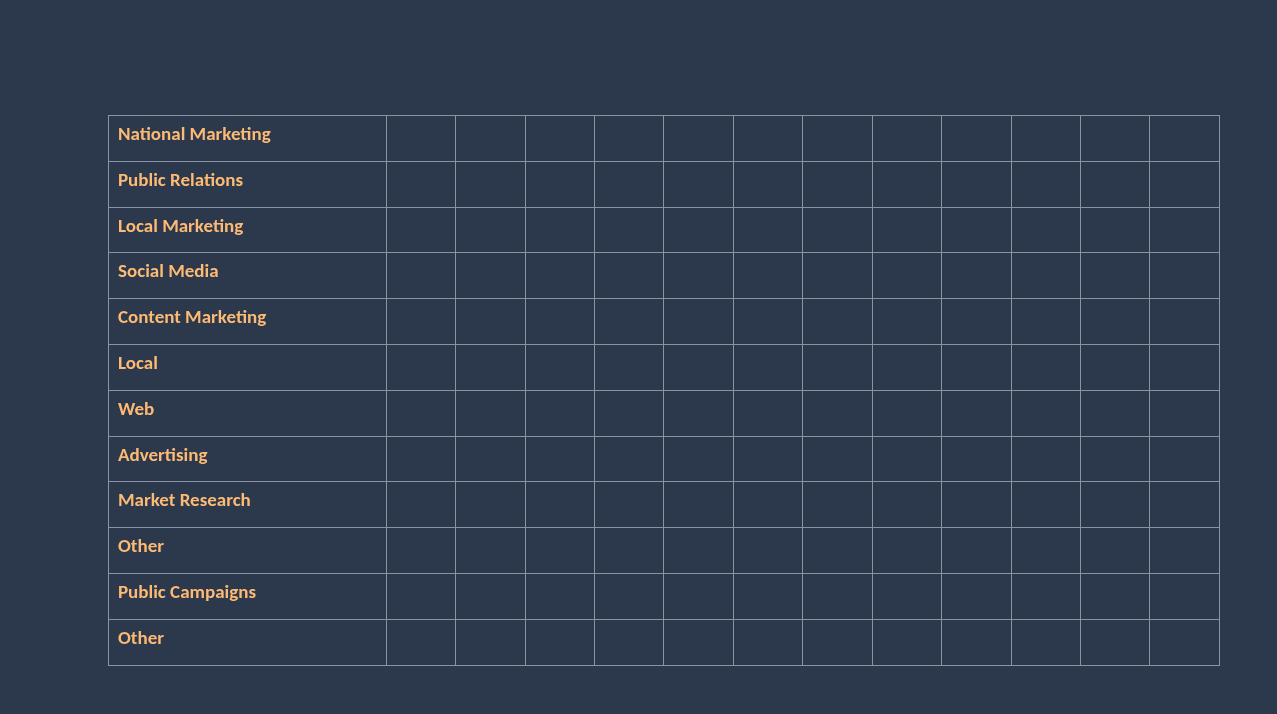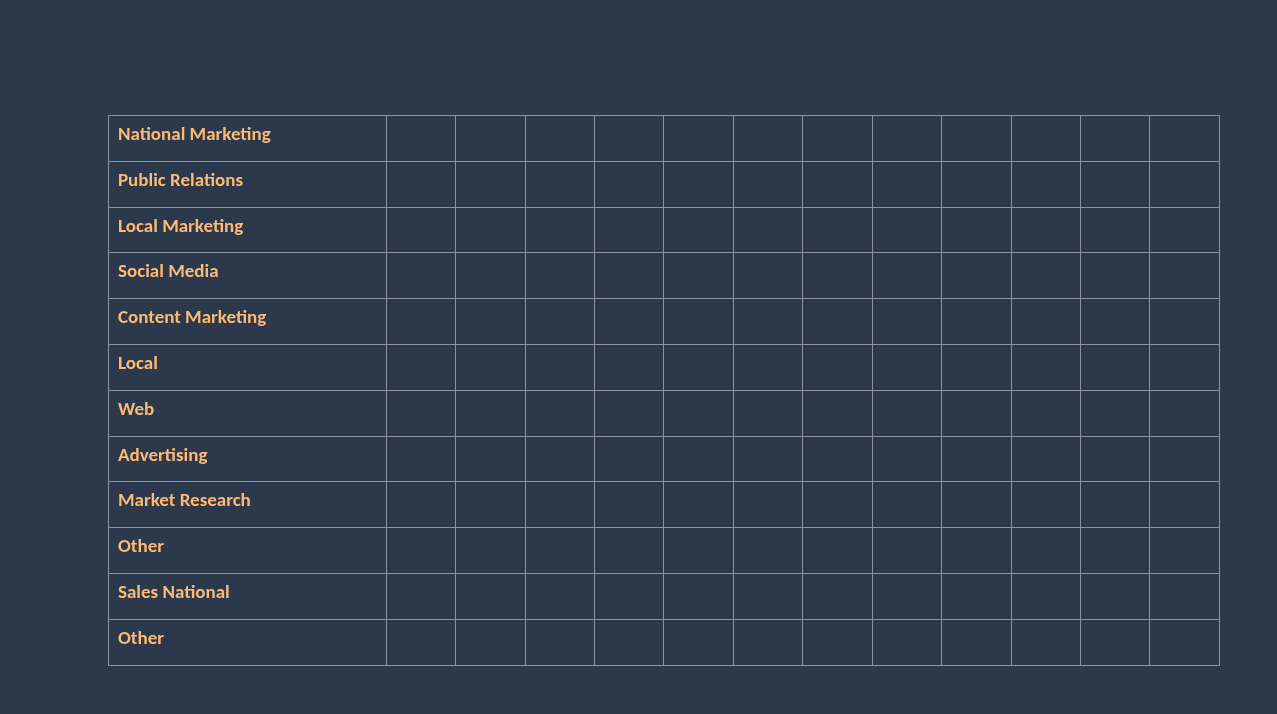--- a/index.html
+++ b/index.html
@@ -192,21 +192,21 @@
         <td class="data-cell"></td>
         <td class="data-cell"></td>
         <td class="data-cell"></td>
         <td class="data-cell"></td>
         <td class="data-cell"></td>
         <td class="data-cell"></td>
         <td class="data-cell"></td>
         <td class="data-cell"></td>
       </tr>
       <tr>
-        <td class="label-cell">Sales National</td>
+        <td class="label-cell">Public Campaigns</td>
         <td class="data-cell"></td>
         <td class="data-cell"></td>
         <td class="data-cell"></td>
         <td class="data-cell"></td>
         <td class="data-cell"></td>
         <td class="data-cell"></td>
         <td class="data-cell"></td>
         <td class="data-cell"></td>
         <td class="data-cell"></td>
         <td class="data-cell"></td>

